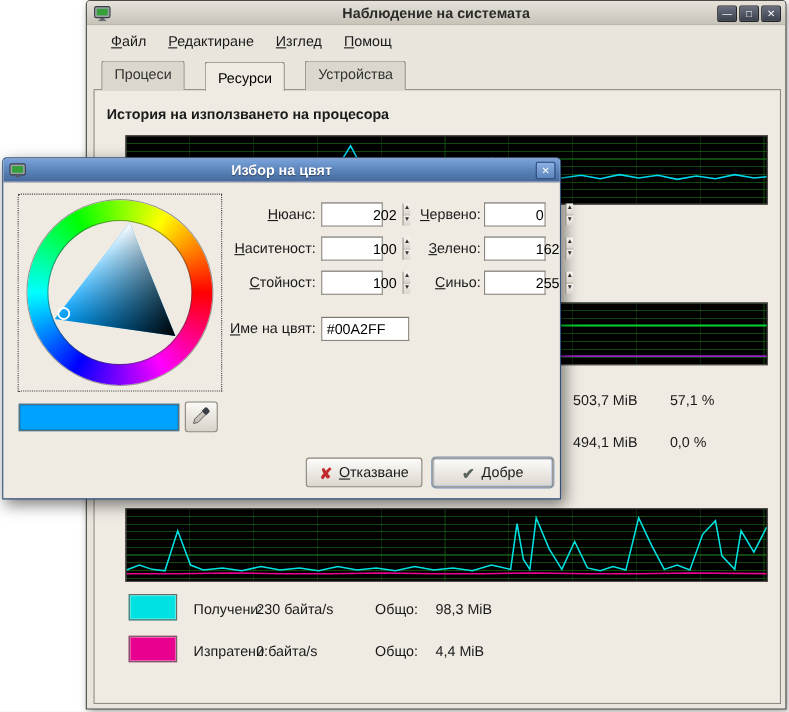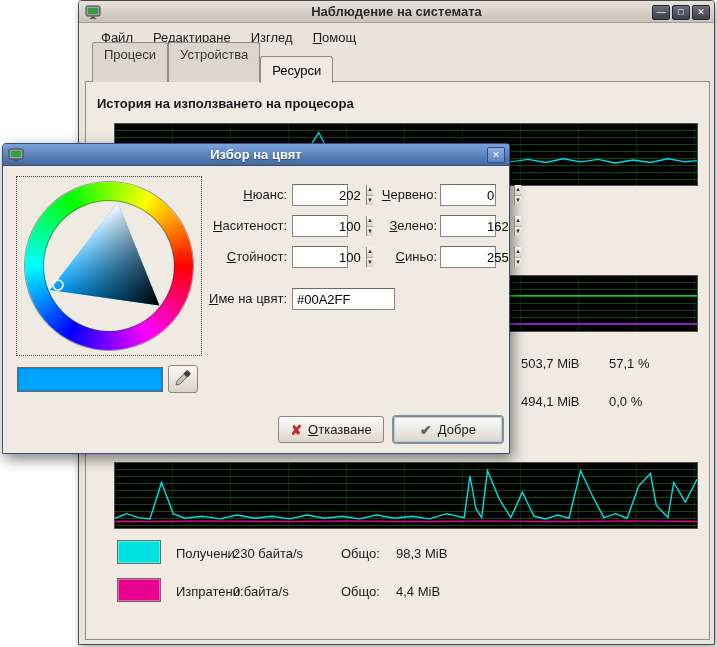--- a/index.html
+++ b/index.html
@@ -18,22 +18,22 @@
   .win-btn { width:18px; height:15px; background:linear-gradient(#6a7080,#3a3f4b); border:1px solid #22252c;
     color:#fff; font-size:9px; line-height:13px; text-align:center; border-radius:2px; cursor:default; }
 
   .menubar { position:absolute; left:4px; top:23px; right:4px; height:26px; display:flex; align-items:center; padding-left:8px; }
   .menu-item { padding:4px 10px; }
   .menu-item u, .tab u, label u, .btn u { text-decoration:underline; }
 
   .notebook { position:absolute; left:6px; top:80px; width:625px; height:559px;
     background:#efebe3; border:1px solid #8e8b84; }
   .tabs { position:absolute; left:13px; top:54px; height:27px; display:flex; align-items:flex-end; }
-  .tab { padding:4px 11px 20px 11px; background:#dcd7cd; border:1px solid #8e8b84; border-bottom:none;
-    border-radius:3px 3px 0 0; margin-right:0; color:#333; }
+  .tab { padding:4px 11px 7px 11px; background:#dcd7cd; border:1px solid #8e8b84; border-bottom:none;
+    border-radius:3px 3px 0 0; margin-right:18px; color:#333; }
   .tab.active { background:#efebe3; padding-top:6px; padding-bottom:5px; margin-bottom:-1px; position:relative; z-index:3; color:#000; }
 
   .section-heading { position:absolute; font-weight:bold; }
 
   .chart { position:absolute; background-color:#000; border:1px solid #54524c;
     background-image:
       repeating-linear-gradient(to bottom, transparent 0 6px, rgba(25,110,25,.65) 6px 7px),
       repeating-linear-gradient(to right, transparent 0 57px, rgba(25,110,25,.35) 57px 58px); }
   .chart svg { position:absolute; left:0; top:0; width:100%; height:100%; }
 
@@ -109,22 +109,22 @@
     <div class="menu-item"><u>Ф</u>айл</div>
     <div class="menu-item"><u>Р</u>едактиране</div>
     <div class="menu-item"><u>И</u>зглед</div>
     <div class="menu-item"><u>П</u>омощ</div>
   </div>
 
   <div class="notebook"></div>
 
   <div class="tabs">
     <div class="tab">Процеси</div>
+    <div class="tab active">Ресурси</div>
     <div class="tab">Устройства</div>
-    <div class="tab active">Ресурси</div>
   </div>
 
   <div class="section-heading abs" style="left:18px; top:95px;">История на използването на процесора</div>
 
   <div class="chart" style="left:35px; top:122px; width:584px; height:63px;">
     <svg viewBox="0 0 100 100" preserveAspectRatio="none">
       <polyline fill="none" stroke-width="1.4" vector-effect="non-scaling-stroke" stroke="#00d8ee" points="0,60 3,55 6,63 9,58 12,65 15,60 18,55 21,64 24,59 27,62 30,57 33,45 35,14 37,50 40,62 43,57 46,63 49,58 52,61 55,56 57,32 59,52 62,60 65,56 68,62 71,58 74,63 77,57 80,62 83,58 86,64 89,59 92,63 95,57 98,62 100,60"></polyline>
     </svg>
   </div>
 
@@ -255,21 +255,21 @@
   <label class="fld-label2" style="left:330px; top:105px;"><u>С</u>иньо:</label>
   <div class="spin" style="left:437px; top:102px;">
     <input value="255" style="">
     <div class="spin-btns">
         <div class="spin-btn">▲</div>
         <div class="spin-btn">▼</div>
       </div>
   </div>
 
   <label class="fld-label" style="left:150px; top:147px;"><u>И</u>ме на цвят:</label>
-  <input class="entry" style="left: 289px; top: 144px; width: 103px;" value="#00A2FF">
+  <input class="entry" style="left: 289px; top: 144px; width: 80px;" value="#00A2FF">
 
   <div class="btn" style="left:275px; top:272px; width:106px;">
     <span class="icon-x">✘</span>
     <span><u>О</u>тказване</span>
   </div>
   <div class="btn default" style="left:390px; top:272px; width:110px;">
     <span class="icon-check">✔</span>
     <span><u>Д</u>обре</span>
   </div>
 </div>

